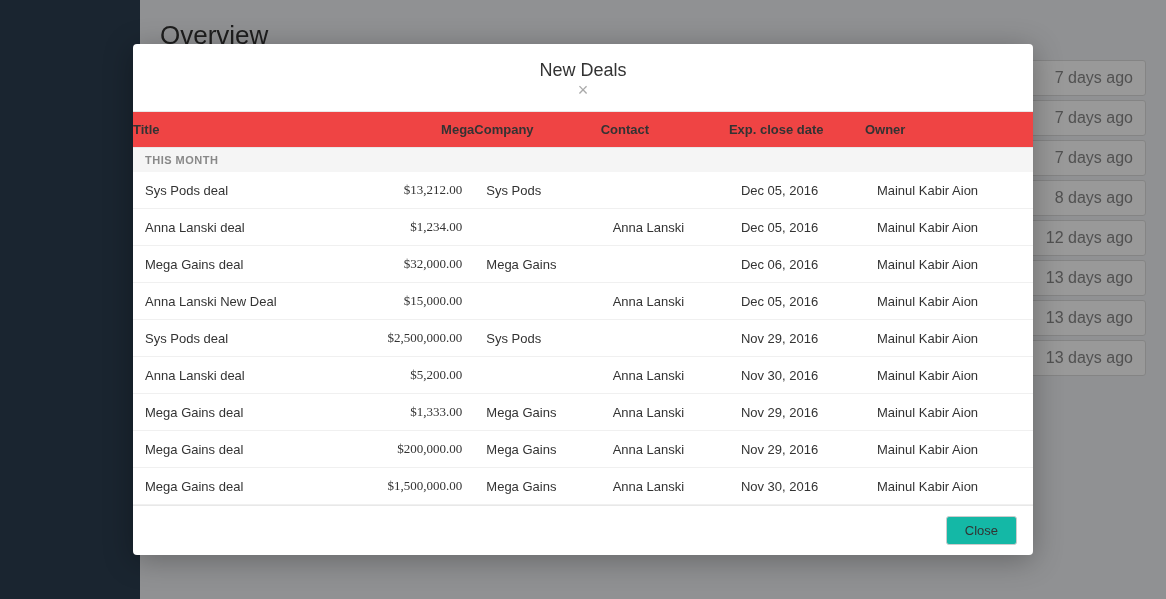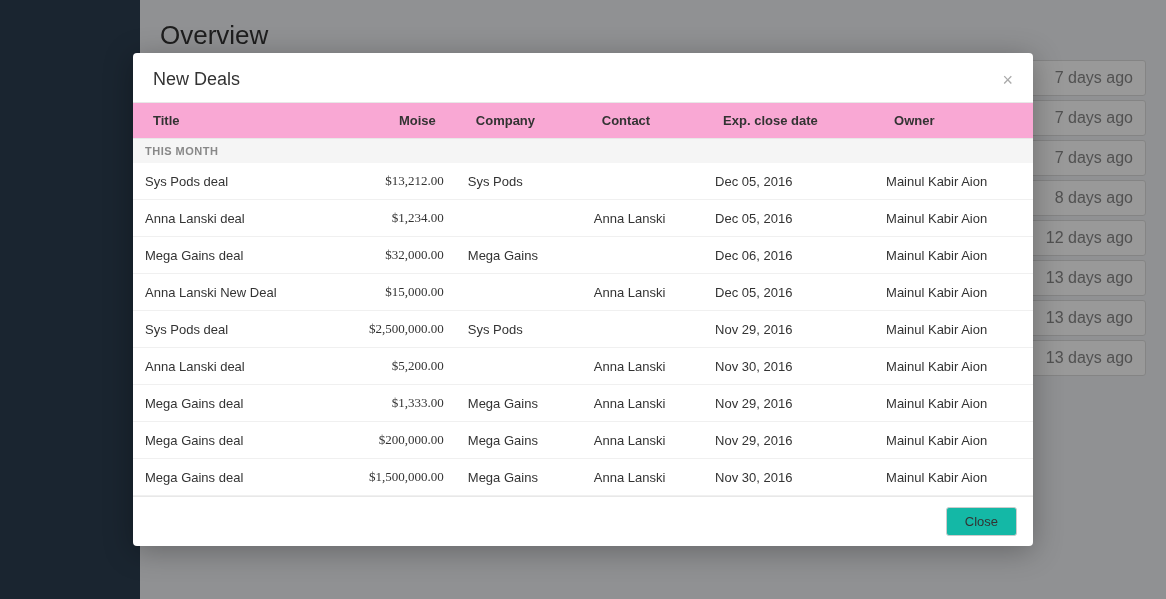--- a/index.html
+++ b/index.html
@@ -156,20 +156,21 @@
       box-shadow: 0 5px 30px rgba(0,0,0,0.3);
       overflow: hidden;
     }
 
     .modal-header {
       display: flex;
       align-items: center;
       justify-content: space-between;
       padding: 16px 20px 12px;
       border-bottom: 1px solid #e8e8e8;
+      flex-direction: column;
     }
 
     .modal-title {
       font-size: 18px;
       font-weight: 400;
       color: #333;
     }
 
     .modal-close-btn {
       background: none;
@@ -186,27 +187,27 @@
       flex: 1;
     }
 
     
     table {
       width: 100%;
       border-collapse: collapse;
     }
 
     thead tr th {
-      padding: 10px 20px;
+      padding: 10px 0;
       text-align: left;
       font-weight: 600;
       font-size: 13px;
       color: #333;
       border-bottom: 1px solid #e8e8e8;
-      background: #f9a8d4;
+      background: #ef4444;
     }
 
     thead tr th.right { text-align: right; }
 
     .section-header td {
       background: #f5f5f5;
       padding: 6px 12px;
       font-size: 11px;
       font-weight: 600;
       color: #888;
@@ -291,21 +292,21 @@
     <div class="modal-header">
       <span class="modal-title">New Deals</span>
       <button class="modal-close-btn">×</button>
     </div>
 
     <div class="modal-body">
       <table>
         <thead>
           <tr>
             <th>Title</th>
-            <th class="right">Moise</th>
+            <th class="right">Mega</th>
             <th>Company</th>
             <th>Contact</th>
             <th>Exp. close date</th>
             <th>Owner</th>
           </tr>
         </thead>
         <tbody id="table-body">
 
         <tr class="section-header">
               <td colspan="6">THIS MONTH</td>

